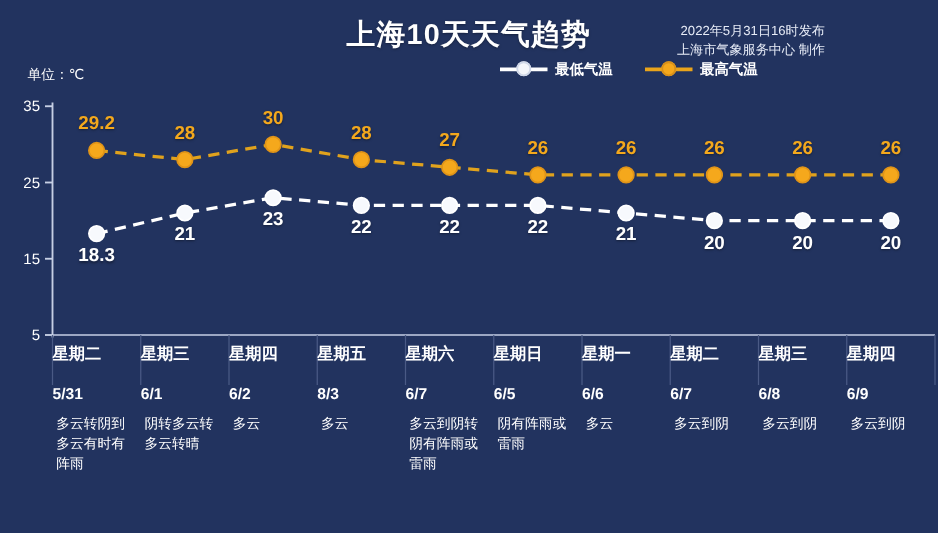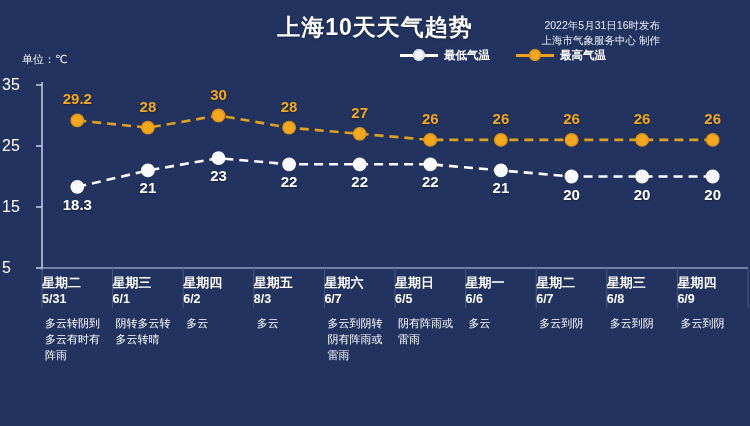--- a/index.html
+++ b/index.html
@@ -107,21 +107,22 @@
   .plot {
     position: absolute;
     left: 0; top: 0;
     width: 750px;
     height: 426px;
     pointer-events: none;
   }
   .y-tick-label {
     position: absolute;
     width: 30px;
-    font-size: 16px;
+    text-align: right;
+    font-size: 12px;
     color: #ffffff;
     transform: translateY(-50%);
   }
 
   
   .dlabel {
     position: absolute;
     transform: translateX(-50%);
     font-size: 15px;
     font-weight: bold;
@@ -143,20 +144,21 @@
     color: #ffffff;
     line-height: 17px;
     white-space: nowrap;
   }
   .col .date {
     font-size: 12.5px;
     font-weight: bold;
     color: #ffffff;
     line-height: 17px;
     white-space: nowrap;
+    margin-top: 16px;
   }
   .col .desc {
     margin-top: 7px;
     font-size: 11px;
     font-weight: normal;
     color: #ffffff;
     line-height: 16px;
     word-break: break-all;
     padding: 0 3px;
   }

